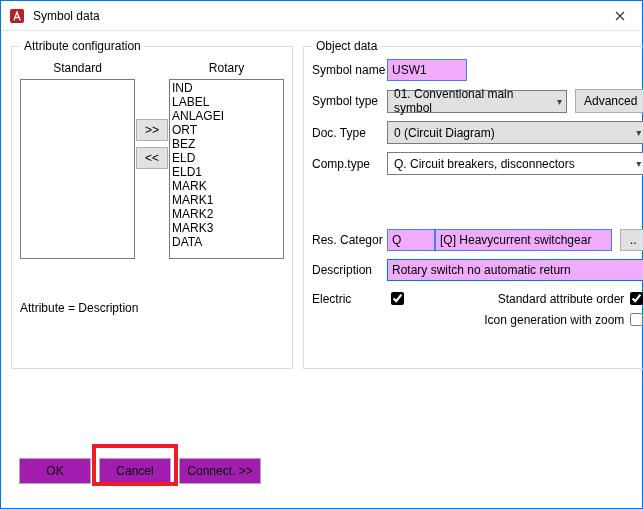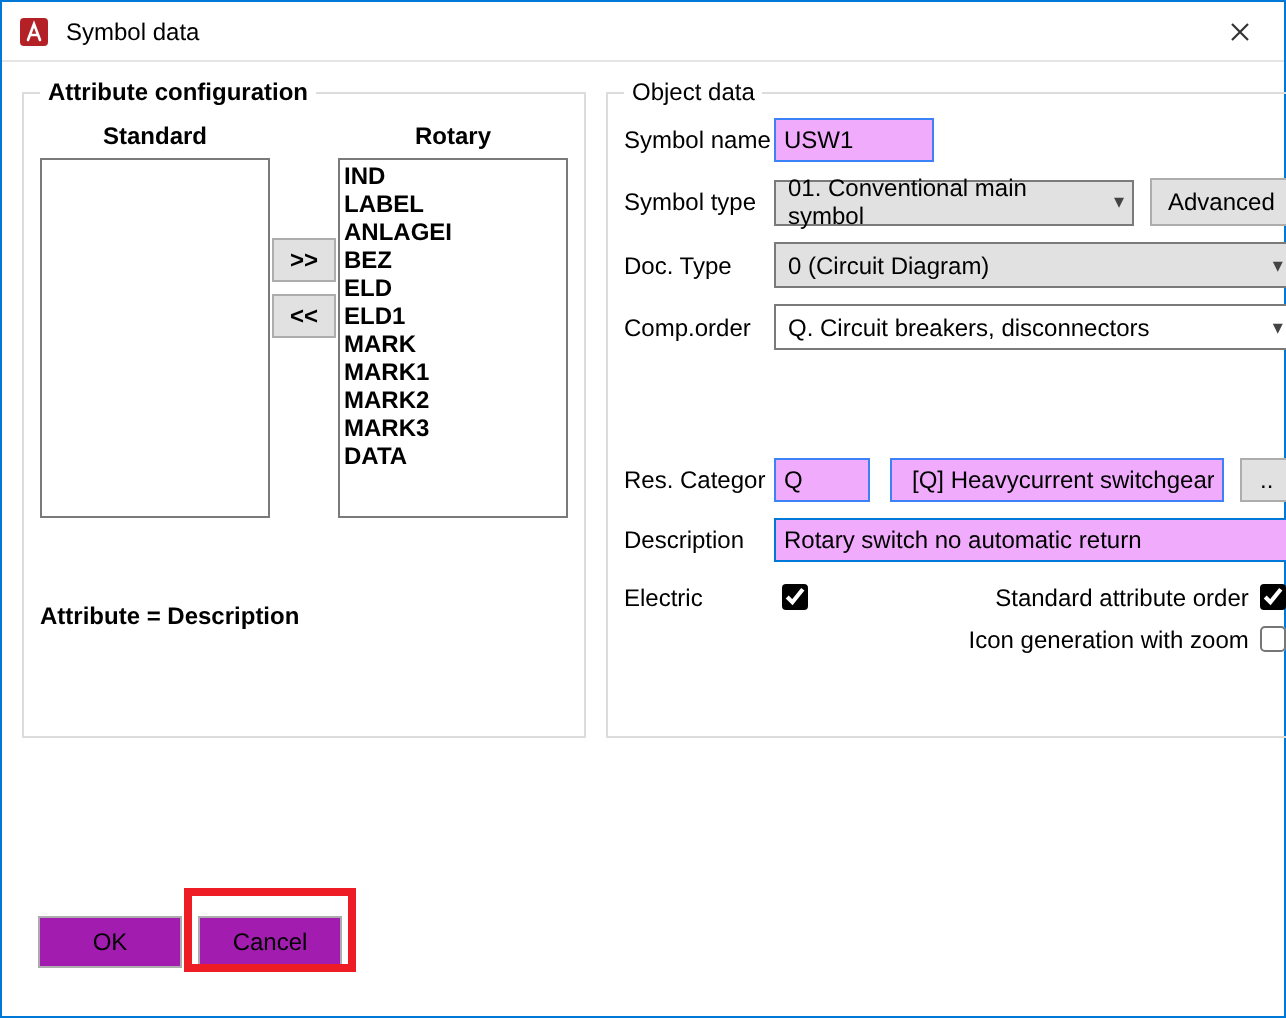--- a/index.html
+++ b/index.html
@@ -6,21 +6,21 @@
   body { margin: 0; background: #fff; }
   .window { width: 643px; height: 509px; border: 1px solid #0078d7; background: #fff; position: relative; }
   .titlebar { height: 30px; background: #fff; display: flex; align-items: center; border-bottom: 1px solid #e5e5e5; }
   .app-icon { width: 16px; height: 16px; margin: 0 8px; display:inline-block; }
   .title-text { flex: 1; color: #000000; }
   .close-btn { width: 45px; height: 30px; display:flex; align-items:center; justify-content:center; color:#333; }
   .body { position:absolute; top:30px; left:0; right:0; bottom:0; padding: 8px 10px 10px 10px; }
   fieldset.group { border: 1px solid #dcdcdc; padding: 6px 8px 8px 8px; margin:0; }
   fieldset.group > legend { color:#000; padding: 0 4px; }
   .cols { display:flex; gap:10px; }
-  .attr-col { width: 278px; font-weight: bold; }
+  .attr-col { width: 278px; }
   .obj-col { flex:1; }
   .attr-inner { display:flex; align-items:flex-start; }
   .list-col { flex:1; display:flex; flex-direction:column; align-items:center; }
   .list-hdr { text-align:center; margin: 2px 0 4px 0; }
   .listbox { width: 115px; height: 180px; border:1px solid #7a7a7a; background:#fff; overflow:auto; padding:1px 2px; line-height:14px; }
   .listbox div { white-space:nowrap; }
   .mover { width: 34px; display:flex; flex-direction:column; gap:6px; align-items:center; margin-top:60px; }
   .btn { background:#e1e1e1; border:1px solid #adadad; padding:3px 8px; text-align:center; cursor:default; min-width:26px; }
   .attr-status { margin-top: 42px; }
   .row { display:flex; align-items:center; margin-bottom:8px; }
@@ -65,20 +65,21 @@
           <div class="mover">
             <div class="btn">&gt;&gt;</div>
             <div class="btn">&lt;&lt;</div>
           </div>
           <div class="list-col">
             <div class="list-hdr">Rotary</div>
             <div class="listbox" id="actual-list">
                 <div>IND</div>
                 <div>LABEL</div>
                 <div>ANLAGEI</div>
+                <div>ORT</div>
                 <div>BEZ</div>
                 <div>ELD</div>
                 <div>ELD1</div>
                 <div>MARK</div>
                 <div>MARK1</div>
                 <div>MARK2</div>
                 <div>MARK3</div>
                 <div>DATA</div>
               </div>
           </div>
@@ -105,33 +106,33 @@
 
         <div class="row">
           <div class="lbl">Doc. Type</div>
           <div class="combo" style="flex:1">
             <span>0 (Circuit Diagram)</span>
             <span class="arrow">▾</span>
           </div>
         </div>
 
         <div class="row">
-          <div class="lbl">Comp.order</div>
+          <div class="lbl">Comp.type</div>
           <div class="combo" style="flex:1;background:#fff">
             <span>Q. Circuit breakers, disconnectors</span>
             <span class="arrow">▾</span>
           </div>
         </div>
 
         <div style="height:46px"></div>
 
         <div class="row">
           <div class="lbl">Res. Categor</div>
           <input type="text" class="tb" style="width: 48px;" value="Q">
-          <input type="text" class="tb" style="flex: 1 1 0%; margin-left: 10px; text-align: right;" value="[Q] Heavycurrent switchgear">
+          <input type="text" class="tb" style="flex: 1 1 0%; margin-left: 0;" value="[Q] Heavycurrent switchgear">
           <div class="btn" style="margin-left:8px;width:22px;padding:3px 0">..</div>
         </div>
 
         <div class="row">
           <div class="lbl">Description</div>
           <input type="text" class="tb" style="flex: 1 1 0%; border-color: rgb(0, 120, 215);" value="Rotary switch no automatic return">
         </div>
 
         <div class="row" style="margin-bottom:2px">
           <div class="lbl">Electric</div>
@@ -142,17 +143,18 @@
         <div class="row" style="justify-content:flex-end;margin-bottom:0">
           <div>Icon generation with zoom</div>
           <input type="checkbox" class="chk" style="margin-left: 6px;">
         </div>
       </fieldset>
     </div>
 
     <div class="bottom">
       <div class="bigbtn">OK</div>
       <div class="bigbtn">Cancel</div>
+      <div class="bigbtn" style="width:82px">Connect. &gt;&gt;</div>
     </div>
 
     <div class="highlight" style="left:91px; top:413px; width:86px; height:42px;"></div>
   </div>
 </div>
 
 </body></html>

